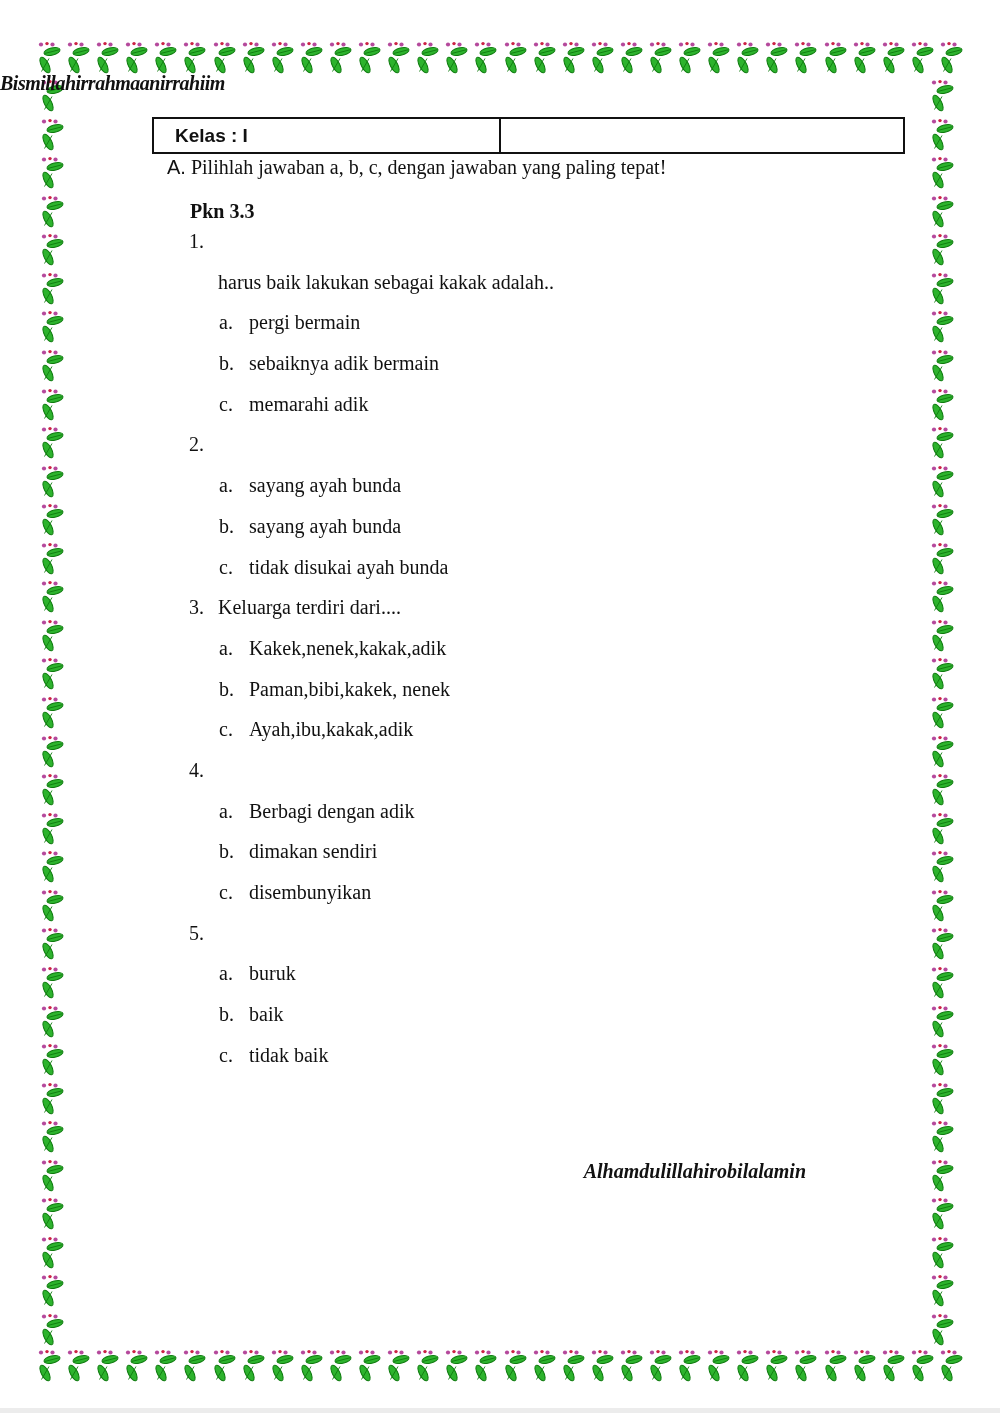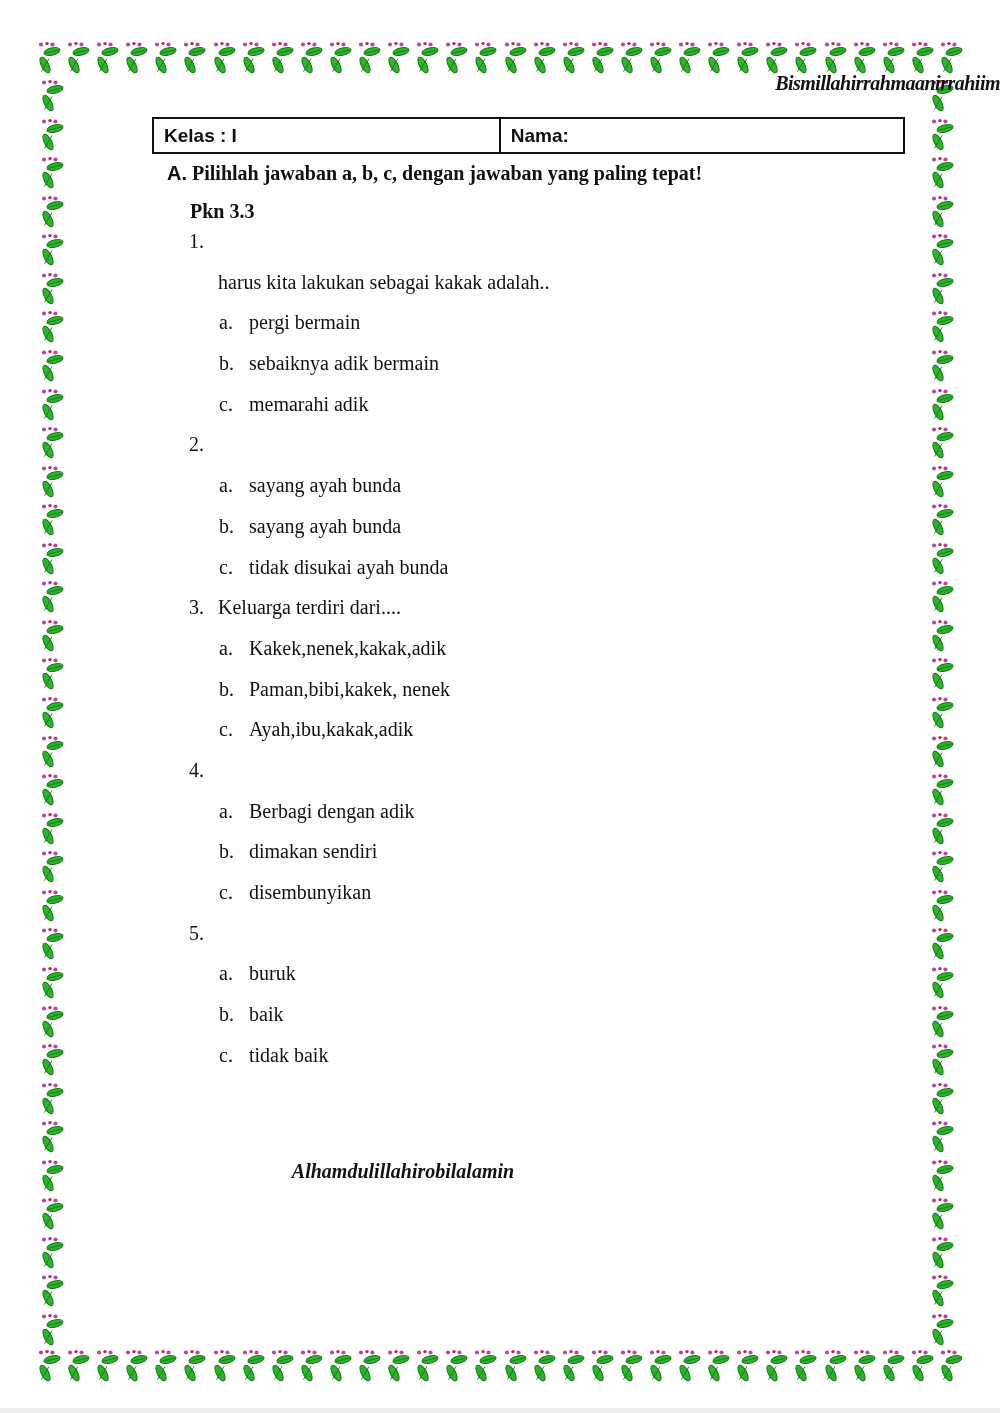--- a/index.html
+++ b/index.html
@@ -19,41 +19,41 @@
   .border-top { top:40px; }
   .border-bottom { top:1348px; }
   .border-col { top:78px; height:1270px; width:38px; flex-direction:column; justify-content:space-between; }
   .border-left { left:38px; }
   .border-right { left:928px; }
   .motif { width:28px; height:36px; flex:0 0 auto; }
 
   
   .bismillah {
     position:absolute; top:72px; left:0; width:1000px;
-    text-align:right;
+    text-align:left;
     font-family:"Liberation Serif", serif;
     font-style:italic; font-weight:bold;
     font-size:20px; letter-spacing:-0.5px;
   }
 
   
   .header-table {
     position:absolute; left:152px; top:117px; width:753px; height:37px;
     border:2px solid #111; box-sizing:border-box;
     display:flex; font-family:"Liberation Sans", sans-serif;
     font-weight:bold; font-size:19px;
   }
-  .header-cell { display:flex; align-items:center; padding-left:10px; box-sizing:border-box; }
+  .header-cell { display:flex; align-items:center; padding-left:21px; box-sizing:border-box; }
   .cell-kelas { width:46.3%; border-right:2px solid #111; }
   .cell-nama { flex:1; }
 
   
   .instruction {
-    position:absolute; left:167px; top:162px;
-    font-size:20px; font-weight:bold; white-space:nowrap;
+    position:absolute; left:167px; top:156px;
+    font-size:20px; font-weight:normal; white-space:nowrap;
   }
   .instruction .a-label { font-family:"Liberation Sans", sans-serif; }
   .instruction .a-text  { font-family:"Liberation Serif", serif; }
 
   .section-label {
     position:absolute; left:190px; top:200px;
     font-size:20px; font-weight:bold;
     font-family:"Liberation Serif", serif;
   }
 
@@ -65,21 +65,21 @@
   .line { height:40.7px; display:flex; align-items:flex-start; }
   .num   { width:29px; flex:0 0 auto; padding-left:21px; box-sizing:content-box; }
   .qtext { width:662px; }
   .qtext.stretch { text-align:justify; text-align-last:justify; }
   .optindent { width:51px; flex:0 0 auto; }
   .optletter { width:30px; flex:0 0 auto; }
 
   
   .closing {
     position:absolute; top:1160px; left:0; width:806px;
-    text-align:center;
+    text-align:right;
     font-family:"Liberation Serif", serif;
     font-style:italic; font-weight:bold; font-size:20px;
   }
 
   .page-edge-shadow {
     position:absolute; left:0; bottom:0; width:1000px; height:5px;
     background:#ececec;
   }
 </style>
 </head>
@@ -1263,37 +1263,36 @@
         <line x1="10" y1="13.4" x2="24" y2="9.8" stroke="#0e7a0e" stroke-width="0.9"></line>
         <ellipse cx="10" cy="25" rx="3.6" ry="8.6" transform="rotate(-28 10 25)" fill="#2db32d" stroke="#0e7a0e" stroke-width="1"></ellipse>
         <line x1="6.5" y1="31.5" x2="14" y2="18.5" stroke="#0e7a0e" stroke-width="0.9"></line>
       </svg>
     </div>
 
   <div class="bismillah">Bismillahirrahmaanirrahiim</div>
 
   <div class="header-table">
     <div class="header-cell cell-kelas">Kelas : I</div>
-    <div class="header-cell cell-nama">Nama:</div>
   </div>
 
   <div class="instruction">
     <span class="a-label">A.</span><span class="a-text"> Pilihlah jawaban a, b, c, dengan jawaban yang paling tepat!</span>
   </div>
 
   <div class="section-label">Pkn 3.3</div>
 
   <div class="questions" id="questions">
       <div class="question">
         <div class="line">
           <span class="num">1.</span>
         </div>
         <div class="line">
           <span class="num"></span>
-          <span class="qtext">harus kita lakukan sebagai kakak adalah..</span>
+          <span class="qtext">harus baik lakukan sebagai kakak adalah..</span>
         </div>
         <div class="line">
           <span class="optindent"></span>
           <span class="optletter">a.</span>
           <span>pergi bermain</span>
         </div>
         <div class="line">
           <span class="optindent"></span>
           <span class="optletter">b.</span>
           <span>sebaiknya adik bermain</span>

